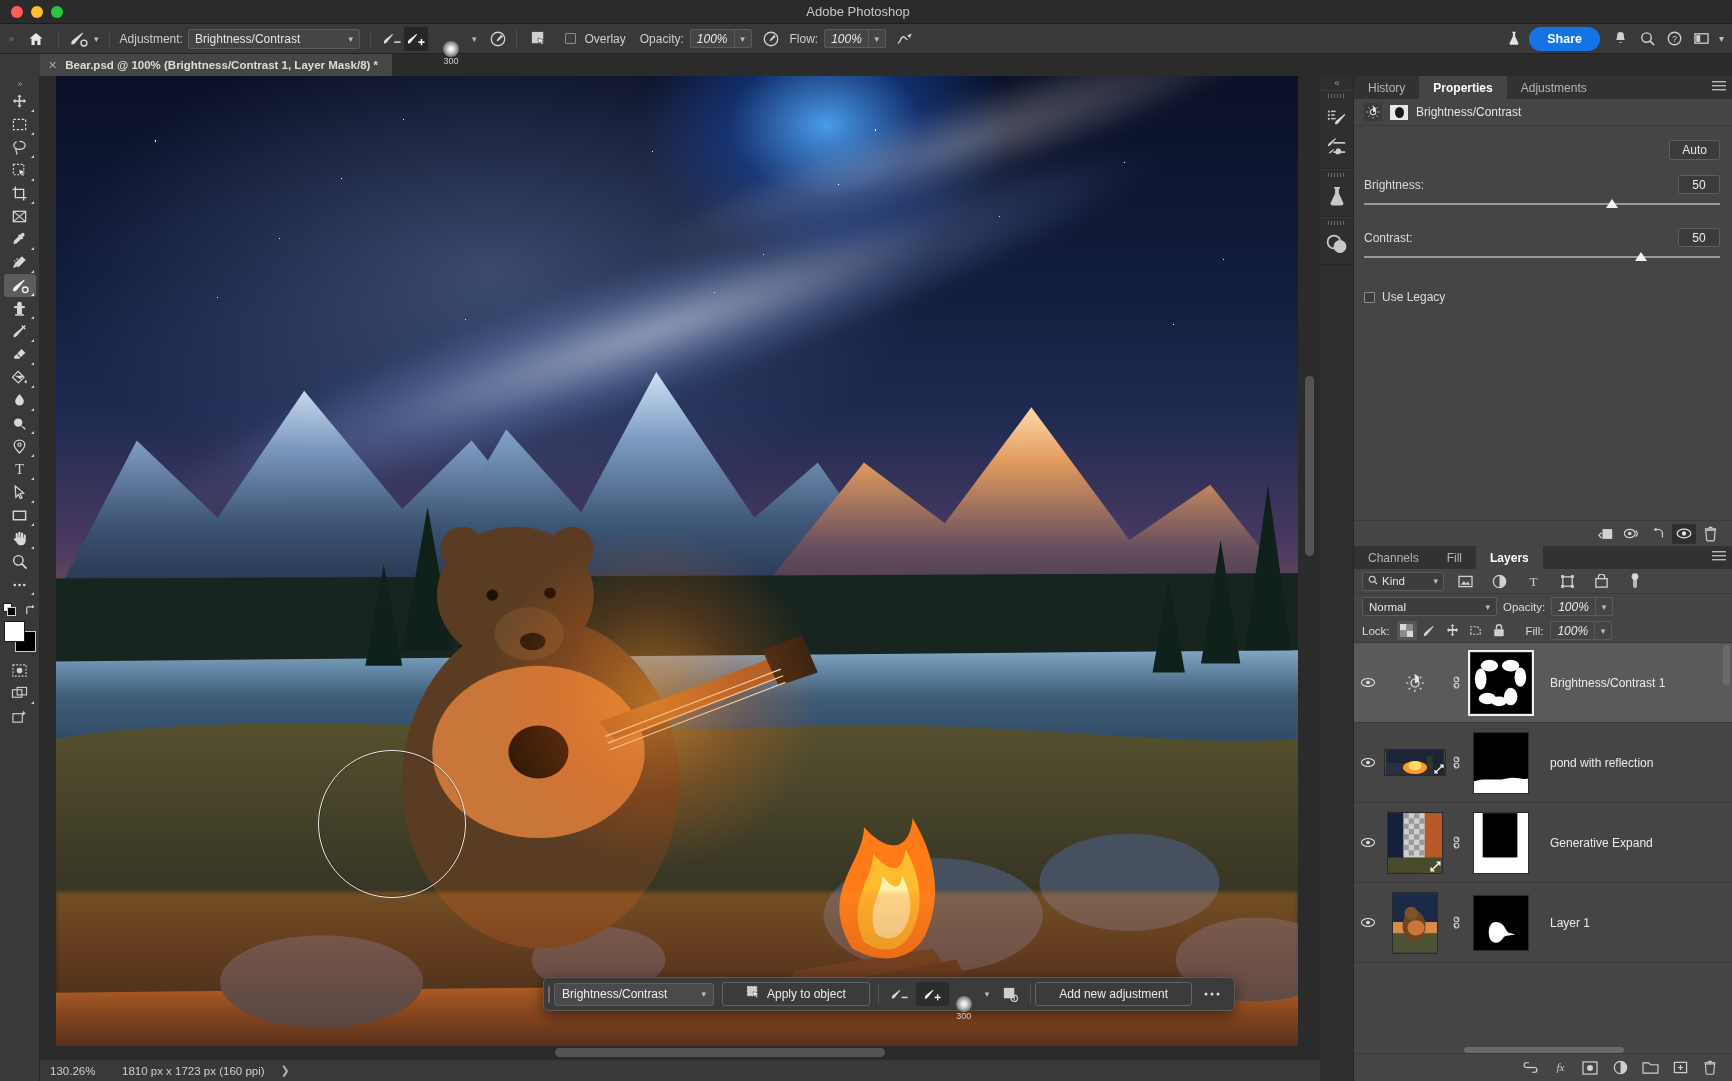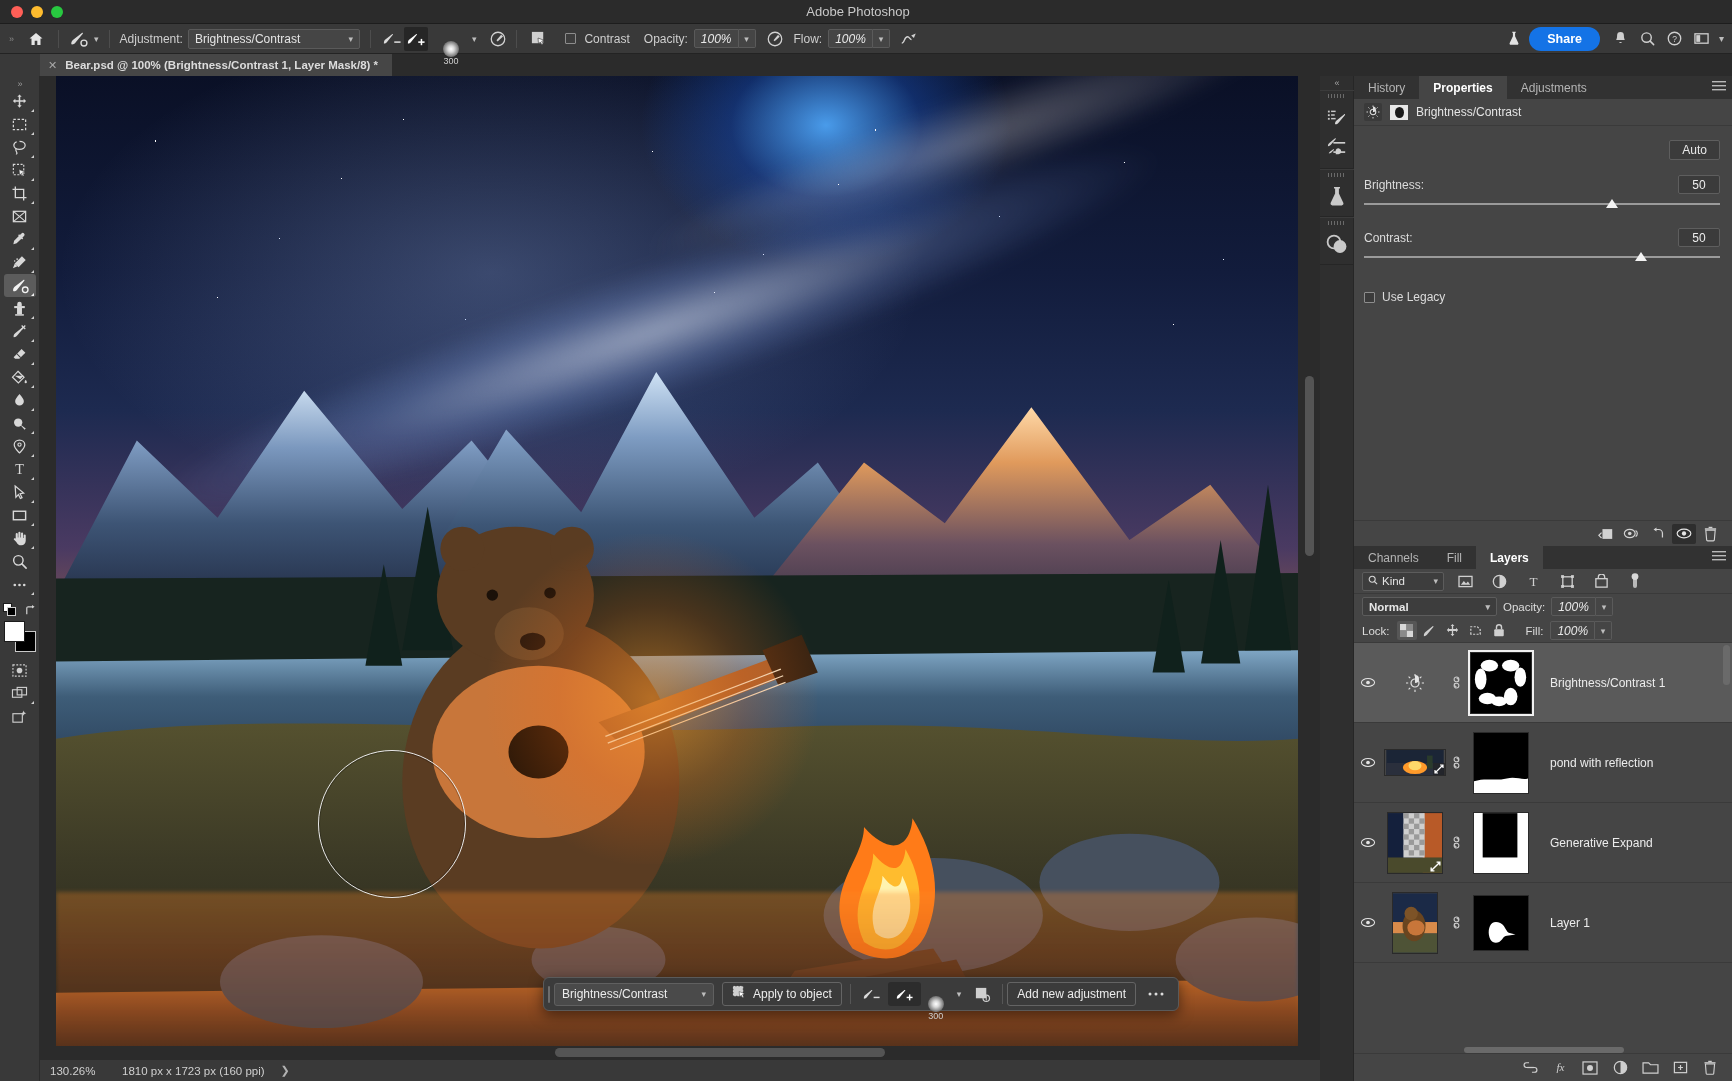--- a/index.html
+++ b/index.html
@@ -116,21 +116,21 @@
     background:#3b3b3b; border:1px solid #5a5a5a; border-radius:6px;
     height:34px; display:flex; align-items:center; padding:0 6px 0 0;
     box-shadow:0 4px 14px rgba(0,0,0,.5);
   }
   .ctx-grip { width:10px; height:34px; display:flex; align-items:center; justify-content:center; color:#8e8e8e;}
   .ctx-grip::before{content:""; width:2px;height:17px;background:#6d6d6d;border-radius:1px;}
   .ctx-select { background:#4a4a4a; border:1px solid #606060; border-radius:3px; height:23px;
                 display:flex; align-items:center; justify-content:space-between; padding:0 7px;
                 width:160px; font-size:12px; color:#ececec; }
   .ctx-btn { border:1px solid #646464; border-radius:3px; height:24px; display:flex; align-items:center;
-             gap:6px; padding:0 9px; font-size:12px; color:#ececec; }
+             gap:6px; padding:0 23px; font-size:12px; color:#ececec; }
   .ctx-plain { height:24px; display:flex; align-items:center; justify-content:center; padding:0 7px;
                color:#dadada; border-radius:3px;}
   .ctx-plain.active{ background:#2c2c2c; }
   .ctx-sep { width:1px; height:20px; background:#565656; margin:0 4px;}
 
   
   .statusbar { height:22px; background:#393939; display:flex; align-items:center; flex:0 0 22px;
                font-size:11.5px; color:#d0d0d0; border-top:1px solid #2b2b2b;}
   .sb-zoom { width:74px; padding-left:10px; }
   .sb-dims { padding-left:8px; }
@@ -186,21 +186,21 @@
 
   .layerspanel { flex:1; background:#454545; display:flex; flex-direction:column; min-height:0;}
   .filterrow { height:25px; display:flex; align-items:center; gap:8px; padding:0 8px;
                border-bottom:1px solid #3a3a3a;}
   .kindsel { background:#3d3d3d; border:1px solid #5c5c5c; border-radius:2px; height:19px; width:82px;
              display:flex; align-items:center; padding:0 5px; gap:4px; font-size:11.5px; color:#e2e2e2;}
   .kindsel .cv { margin-left:auto; font-size:9px; color:#bdbdbd;}
   .filter-ico { width:26px;height:22px; display:flex; align-items:center; justify-content:center; color:#d0d0d0;}
   .blendrow { height:25px; display:flex; align-items:center; gap:6px; padding:0 8px;}
   .blendsel { background:#3d3d3d; border:1px solid #5c5c5c; border-radius:2px; height:19px; width:135px;
-              display:flex; align-items:center; padding:0 6px; font-size:11.5px; color:#e6e6e6;font-weight:bold;}
+              display:flex; align-items:center; padding:0 6px; font-size:11.5px; color:#e6e6e6;}
   .blendsel .cv{ margin-left:auto; font-size:9px; color:#bdbdbd;}
   .lockrow { height:24px; display:flex; align-items:center; gap:3px; padding:0 8px;
              border-bottom:1px solid #3a3a3a;}
   .lock-ico { width:20px;height:19px;display:flex;align-items:center;justify-content:center;color:#cfcfcf;border-radius:2px;}
   .lock-ico.on{ background:#565656;}
   .layerlist { flex:1; overflow:hidden; position:relative;}
   .layer-row { height:80px; display:flex; align-items:center; border-bottom:1px solid #3a3a3a; position:relative;}
   .layer-row.sel { background:#5a5a5a; }
   .eye-col { width:28px; display:flex; align-items:center; justify-content:center; color:#d8d8d8;}
   .thumb-a { width:66px; height:58px; display:flex; align-items:center; justify-content:center; position:relative;}
@@ -327,21 +327,21 @@
     </div>
     <div class="ob-sep" style="margin-left:6px;"></div>
     <div class="icon-btn" style="margin-left:6px;">
       <svg width="17" height="17" viewBox="0 0 18 18">
         <rect x="2" y="2" width="12" height="12" fill="#cfcfcf"></rect>
         <path d="M8.5 8.5l6.5 2.4-2.6 1 1.6 3-1.5.8-1.6-3-1.9 1.9z" fill="#f2f2f2" stroke="#2b2b2b" stroke-width=".6"></path>
       </svg>
     </div>
     <div class="ob-item" style="gap:8px;margin-left:8px;">
       <div class="chk"></div>
-      <span class="ob-label">Contrast</span>
+      <span class="ob-label">Overlay</span>
     </div>
     <div class="ob-item" style="gap:6px;">
       <span class="ob-label">Opacity:</span>
       <div style="display:flex;">
         <div class="ob-field">100%</div>
         <div class="ob-stepper">▾</div>
       </div>
     </div>
     <div class="icon-btn">
       <svg width="18" height="18" viewBox="0 0 20 20">

